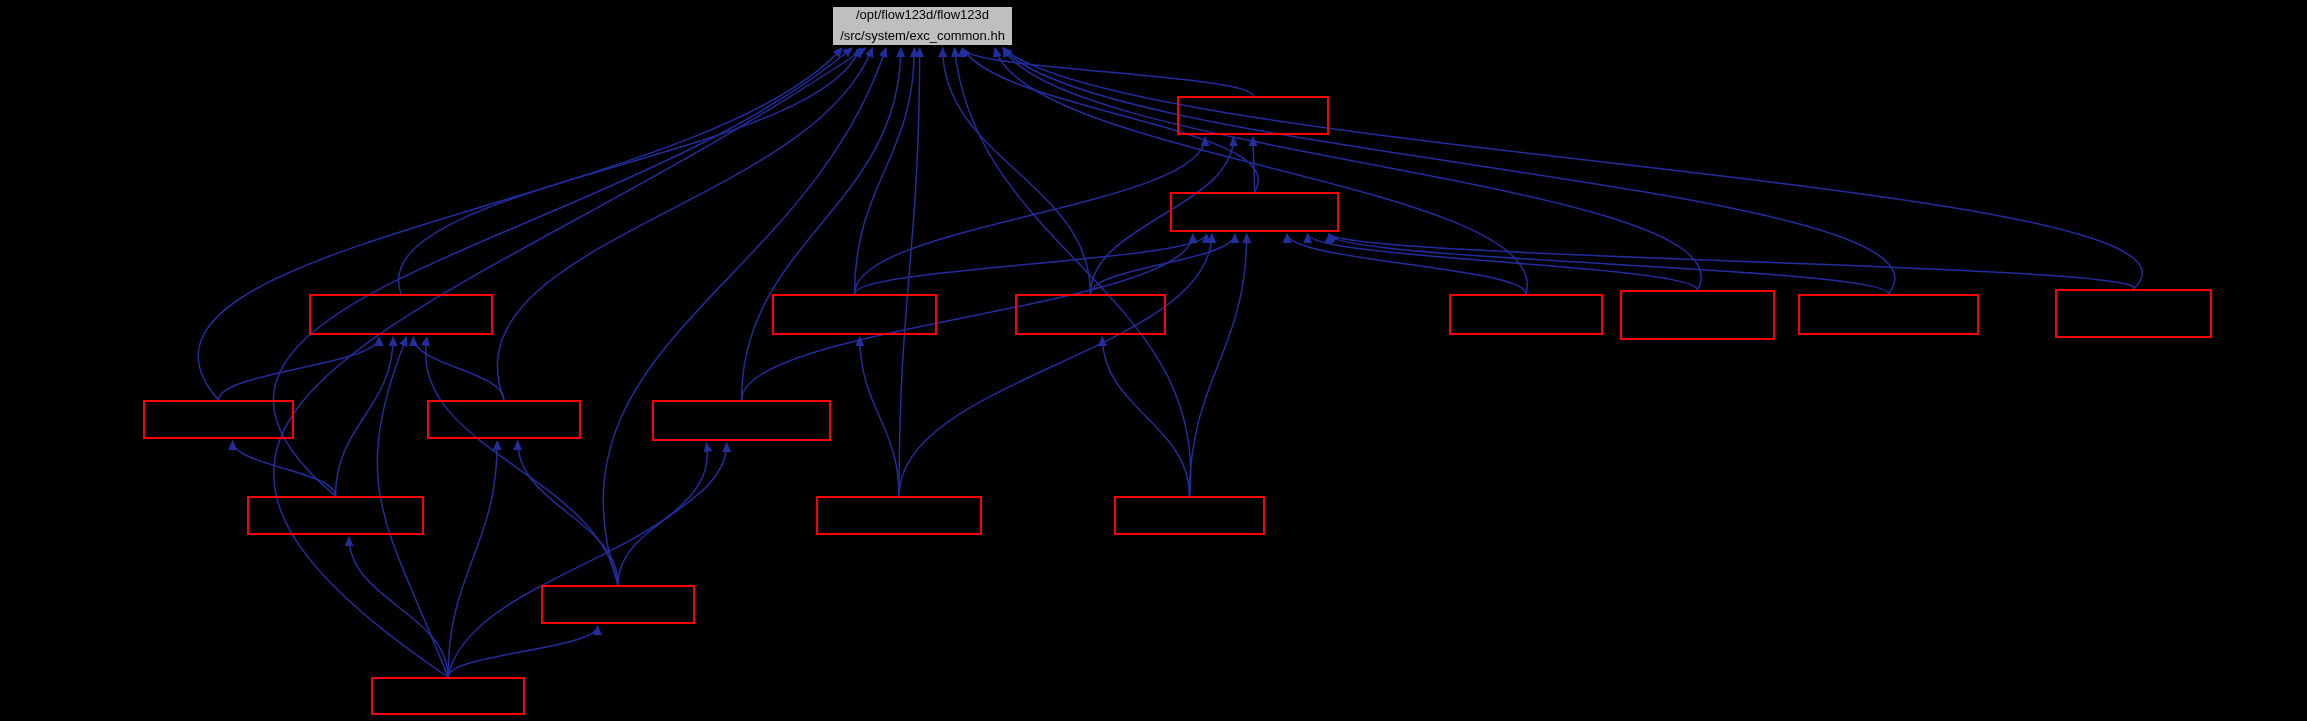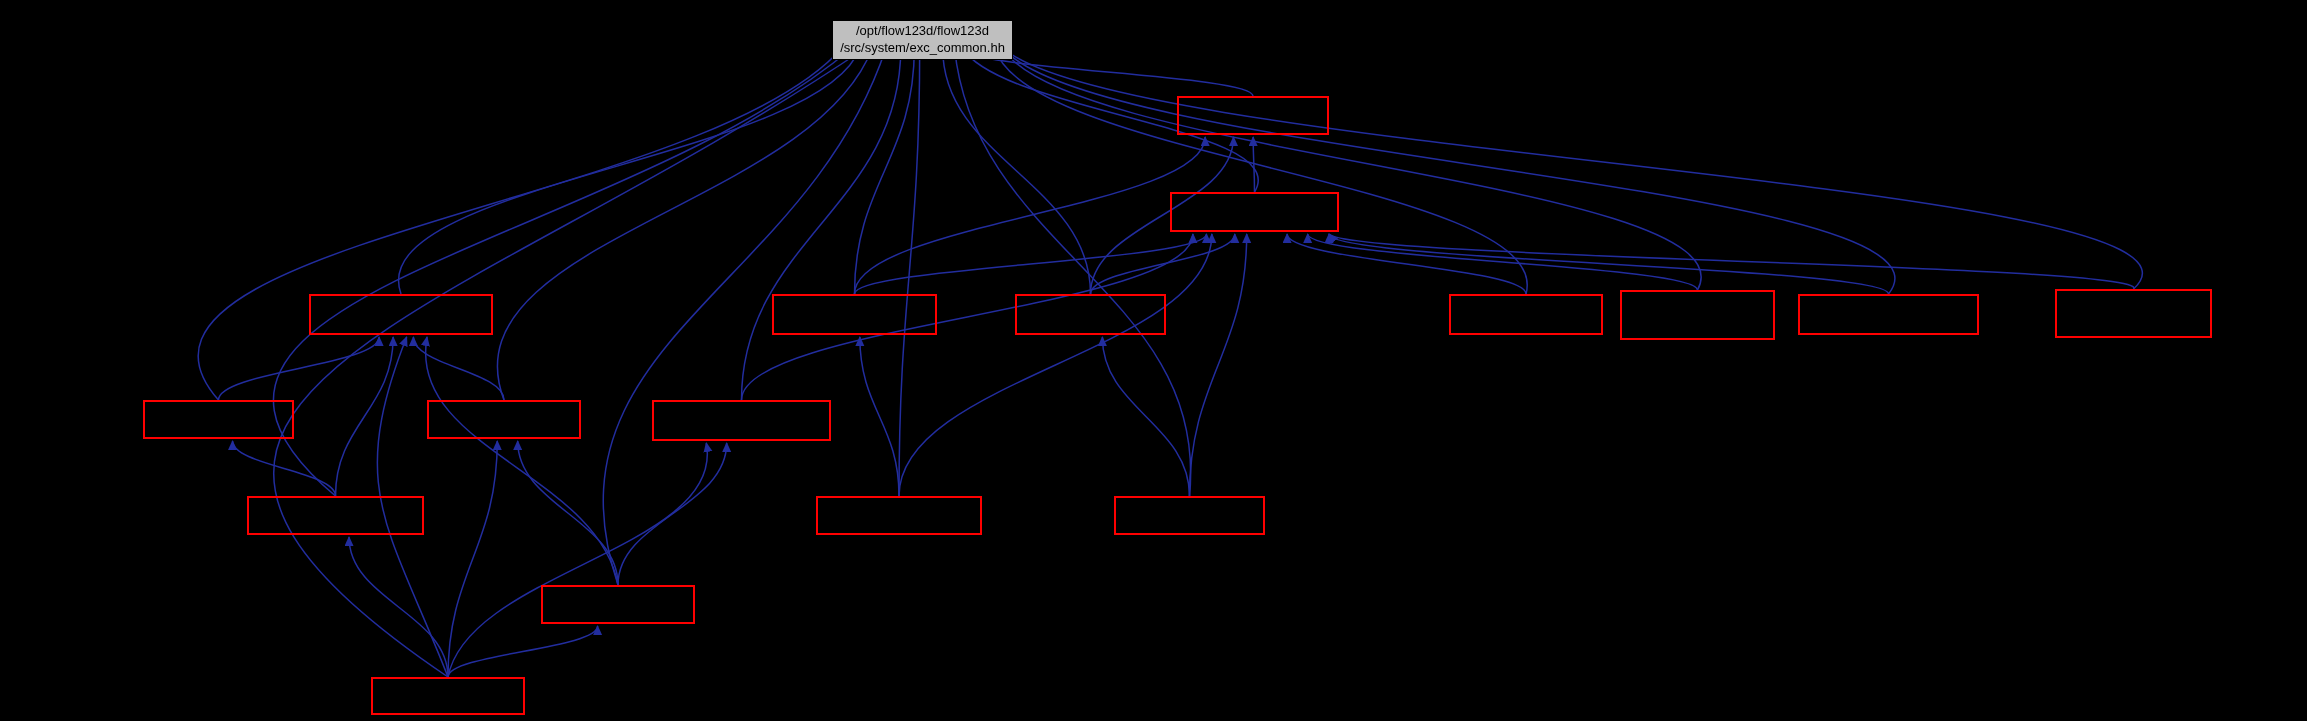--- a/index.html
+++ b/index.html
@@ -100,21 +100,21 @@
       <path d="M 618 585 C 598 473.4, 407.04 448.6, 427.04 337" class="edge" marker-end="url(#arrow)"></path>
       <path d="M 618 585 C 618 520.2, 517.68 505.8, 517.68 441" class="edge" marker-end="url(#arrow)"></path>
       <path d="M 618 585 C 618 521.1, 726.68 506.9, 726.68 443" class="edge" marker-end="url(#arrow)"></path>
       <path d="M 448 677 C 28 393.95, 445.55999999999995 331.05, 865.56 48" class="edge" marker-end="url(#arrow)"></path>
       <path d="M 448 677 C 388 524, 346.64 490, 406.64 337" class="edge" marker-end="url(#arrow)"></path>
       <path d="M 448 677 C 448 614, 349 600, 349 537" class="edge" marker-end="url(#arrow)"></path>
       <path d="M 448 677 C 448 654.05, 597.6 648.95, 597.6 626" class="edge" marker-end="url(#arrow)"></path>
       <path d="M 448 677 C 448 570.8, 497.28 547.2, 497.28 441" class="edge" marker-end="url(#arrow)"></path>
       <path d="M 448 677 C 468 571.7, 726.28 548.3, 706.28 443" class="edge" marker-end="url(#arrow)"></path>
     </svg>
-<div class="node root-node" style="left: 832px; top: 20px; width: 181px; height: 40px;">
+<div class="node root-node" style="left: 832px; top: 6px; width: 181px; height: 40px; justify-content: space-between;">
       <div class="node-label">/opt/flow123d/flow123d</div>
       <div class="node-label">/src/system/exc_common.hh</div>
     </div>
     <div class="node dep-node" style="left: 1177px; top: 96px; width: 152px; height: 39px;"></div>
     <div class="node dep-node" style="left: 1170px; top: 192px; width: 169px; height: 40px;"></div>
     <div class="node dep-node" style="left: 309px; top: 294px; width: 184px; height: 41px;"></div>
     <div class="node dep-node" style="left: 772px; top: 294px; width: 165px; height: 41px;"></div>
     <div class="node dep-node" style="left: 1015px; top: 294px; width: 151px; height: 41px;"></div>
     <div class="node dep-node" style="left: 1449px; top: 294px; width: 154px; height: 41px;"></div>
     <div class="node dep-node" style="left: 1620px; top: 290px; width: 155px; height: 50px;"></div>

